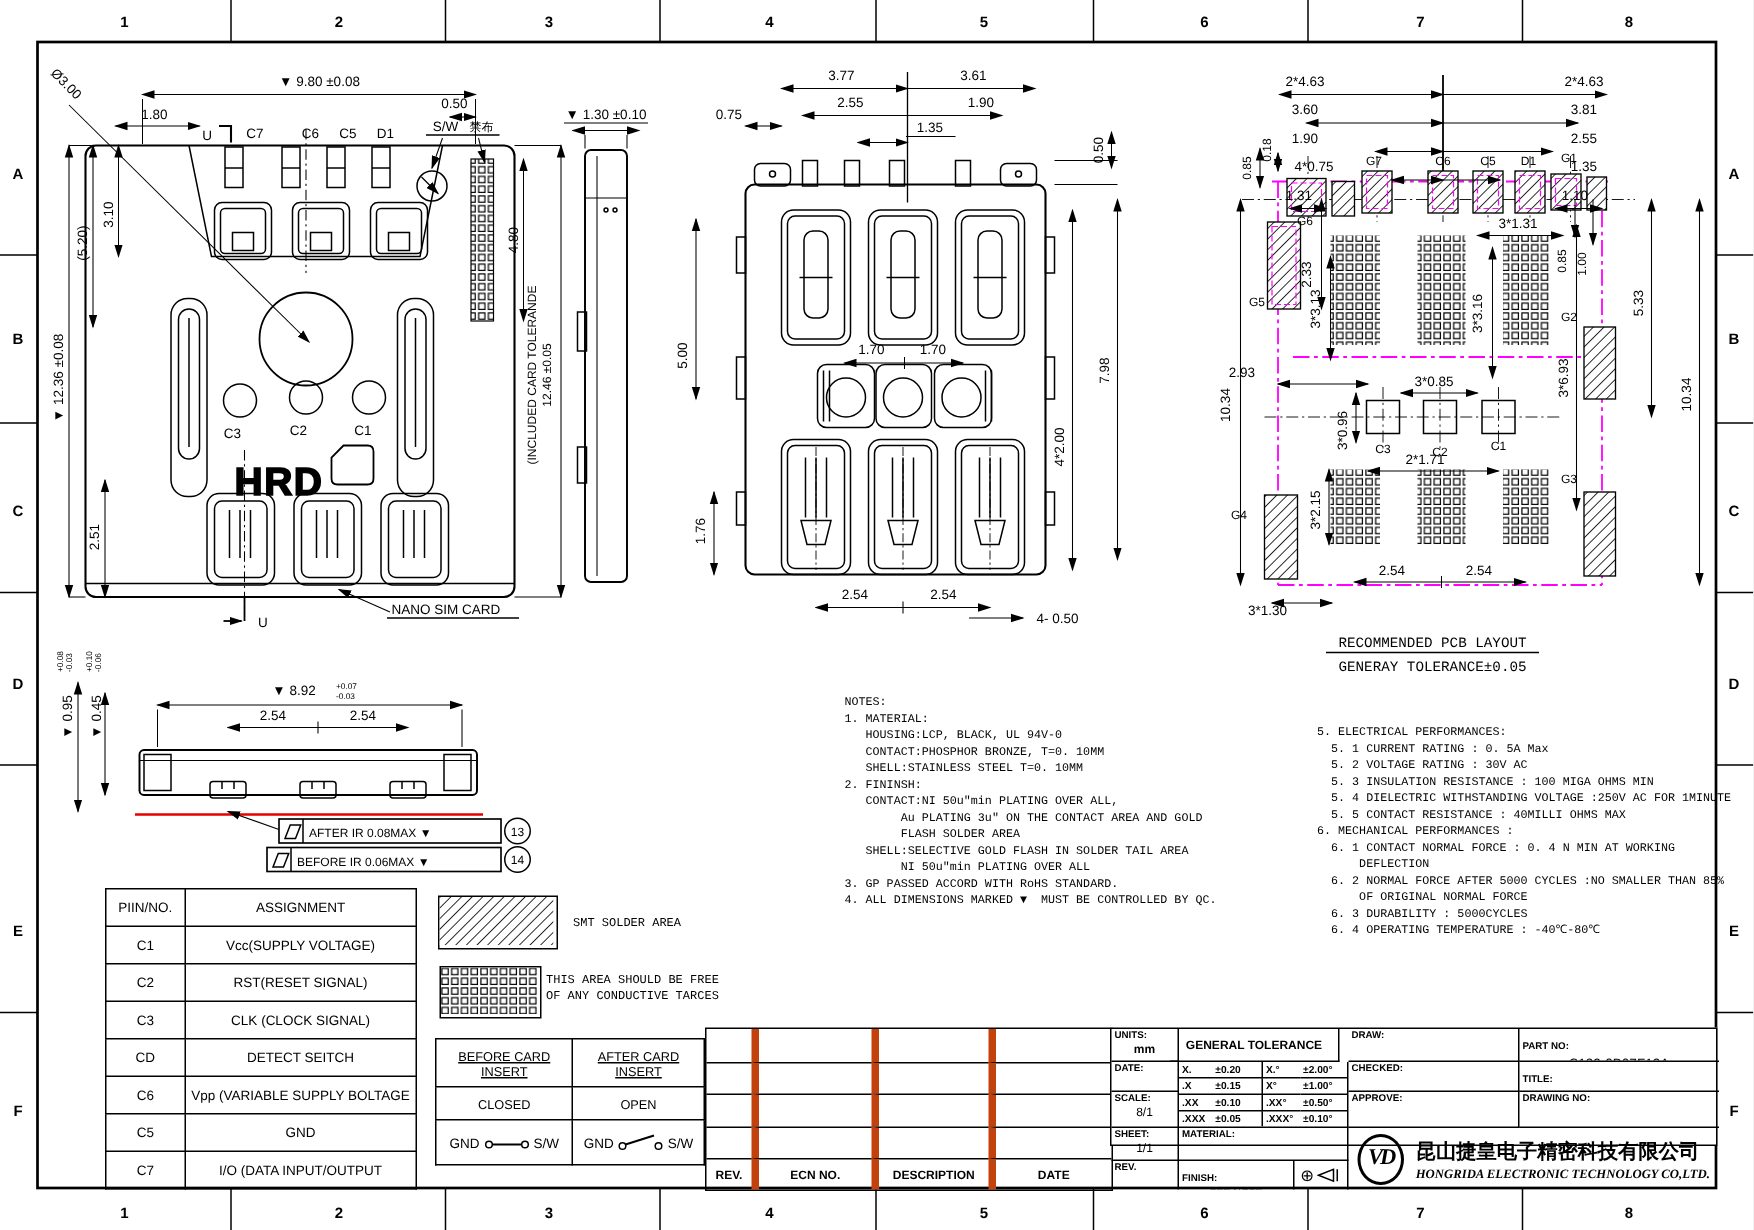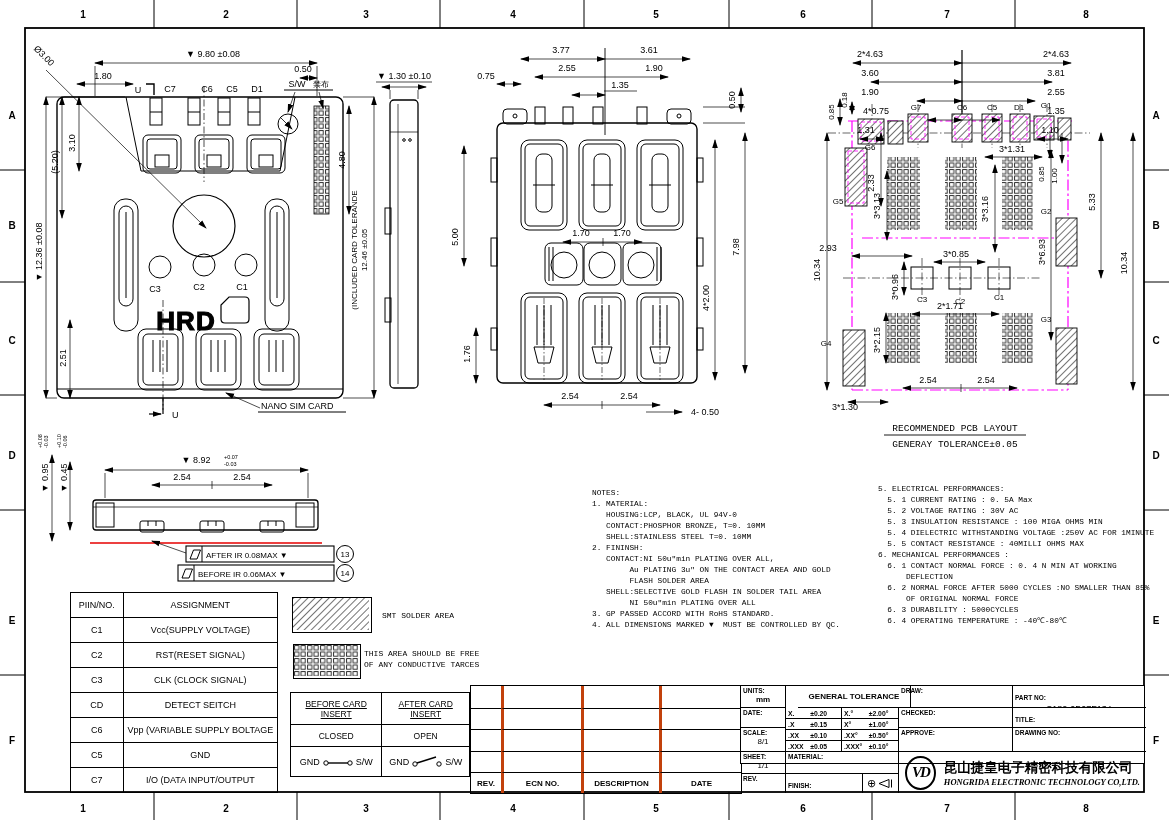--- a/index.html
+++ b/index.html
@@ -20,21 +20,21 @@
   .pintab th,.pintab td{border:1.2px solid #000;padding:2px 3px;text-align:center;height:20px;}
   .pintab th{font-weight:normal;}
   
   .legtext{font:8px "Liberation Mono","DejaVu Sans Mono",monospace;line-height:11px;white-space:pre;}
   
   .swtab{width:180px;font-size:8.5px;border:1.2px solid #000;}
   .swtab td{border:1.2px solid #000;text-align:center;vertical-align:middle;}
   .swrow3{display:flex;align-items:center;justify-content:center;gap:2px;font-size:9px;}
   
   .revtab{position:absolute;border:1.2px solid #000;}
-  .revtab .cell{position:absolute;border-left:3px solid #c2410c;border-top:1px solid #000;box-sizing:border-box;
+  .revtab .cell{position:absolute;border-left:5px solid #c2410c;border-top:1px solid #000;box-sizing:border-box;
     font-size:8px;font-weight:bold;display:flex;align-items:center;justify-content:center;}
   
   .tb{position:absolute;border:1.4px solid #000;box-sizing:border-box;background:#fff;}
   .tbcell{position:absolute;box-sizing:border-box;border-right:1px solid #000;border-bottom:1px solid #000;overflow:hidden;}
   .tblab{font-size:6.5px;font-weight:bold;padding:1px 2px;}
   .tbval{text-align:center;font-size:8px;}
   .tolt{width:100%;font-size:6.8px;font-weight:bold;}
   .tolt td{height:10px;padding:0 2px;border-bottom:1px solid #000;white-space:nowrap;}
   .tolt tr:last-child td{border-bottom:none;}
   .tolt td:nth-child(2){border-right:1px solid #000;}
@@ -678,21 +678,21 @@
         <line x1="6" y1="8" x2="25" y2="2" stroke="#000" stroke-width="1.4"></line>
               </svg>
       <span>S/W</span>
     </div>
           </td>
   </tr>
 </tbody>
     </table>
 
 
-<div class="abs notes" style="left:563px;top:488px;width:300px;margin-left:29px;">NOTES:
+<div class="abs notes" style="left:563px;top:464px;width:300px;">NOTES:
 1. MATERIAL:
    HOUSING:LCP, BLACK, UL 94V-0
    CONTACT:PHOSPHOR BRONZE, T=0. 10MM
    SHELL:STAINLESS STEEL T=0. 10MM
 2. FININSH:
    CONTACT:NI 50u″min PLATING OVER ALL,
         Au PLATING 3u″ ON THE CONTACT AREA AND GOLD
         FLASH SOLDER AREA
    SHELL:SELECTIVE GOLD FLASH IN SOLDER TAIL AREA
         NI 50u″min PLATING OVER ALL
@@ -751,21 +751,21 @@
     <div class="tblab">SCALE:</div>
     <div class="tbval">8/1</div>
   </div>
   <div class="tbcell" style="left:0;top:66px;width:45px;height:22px;">
     <div class="tblab">SHEET:</div>
     <div class="tbval">1/1</div>
   </div>
   <div class="tbcell" style="left:0;top:88px;width:45px;height:19px;border-bottom:none;">
     <div class="tblab">REV.</div>
   </div>
-  <div class="tbcell" style="left:57px;top:0;width:113px;height:22px;display:flex;align-items:center;justify-content:center;font-size:8px;font-weight:bold;">GENERAL TOLERANCE</div>
+  <div class="tbcell" style="left:39px;top:0;width:113px;height:22px;display:flex;align-items:center;justify-content:center;font-size:8px;font-weight:bold;">GENERAL TOLERANCE</div>
   <div class="tbcell" style="left:45px;top:22px;width:113px;height:44px;">
     <table class="tolt">
           <colgroup>
             <col style="width:22px">
             <col style="width:33px">
             <col style="width:25px">
             <col style="width:31px">
           </colgroup>
       <tbody>
             <tr>

